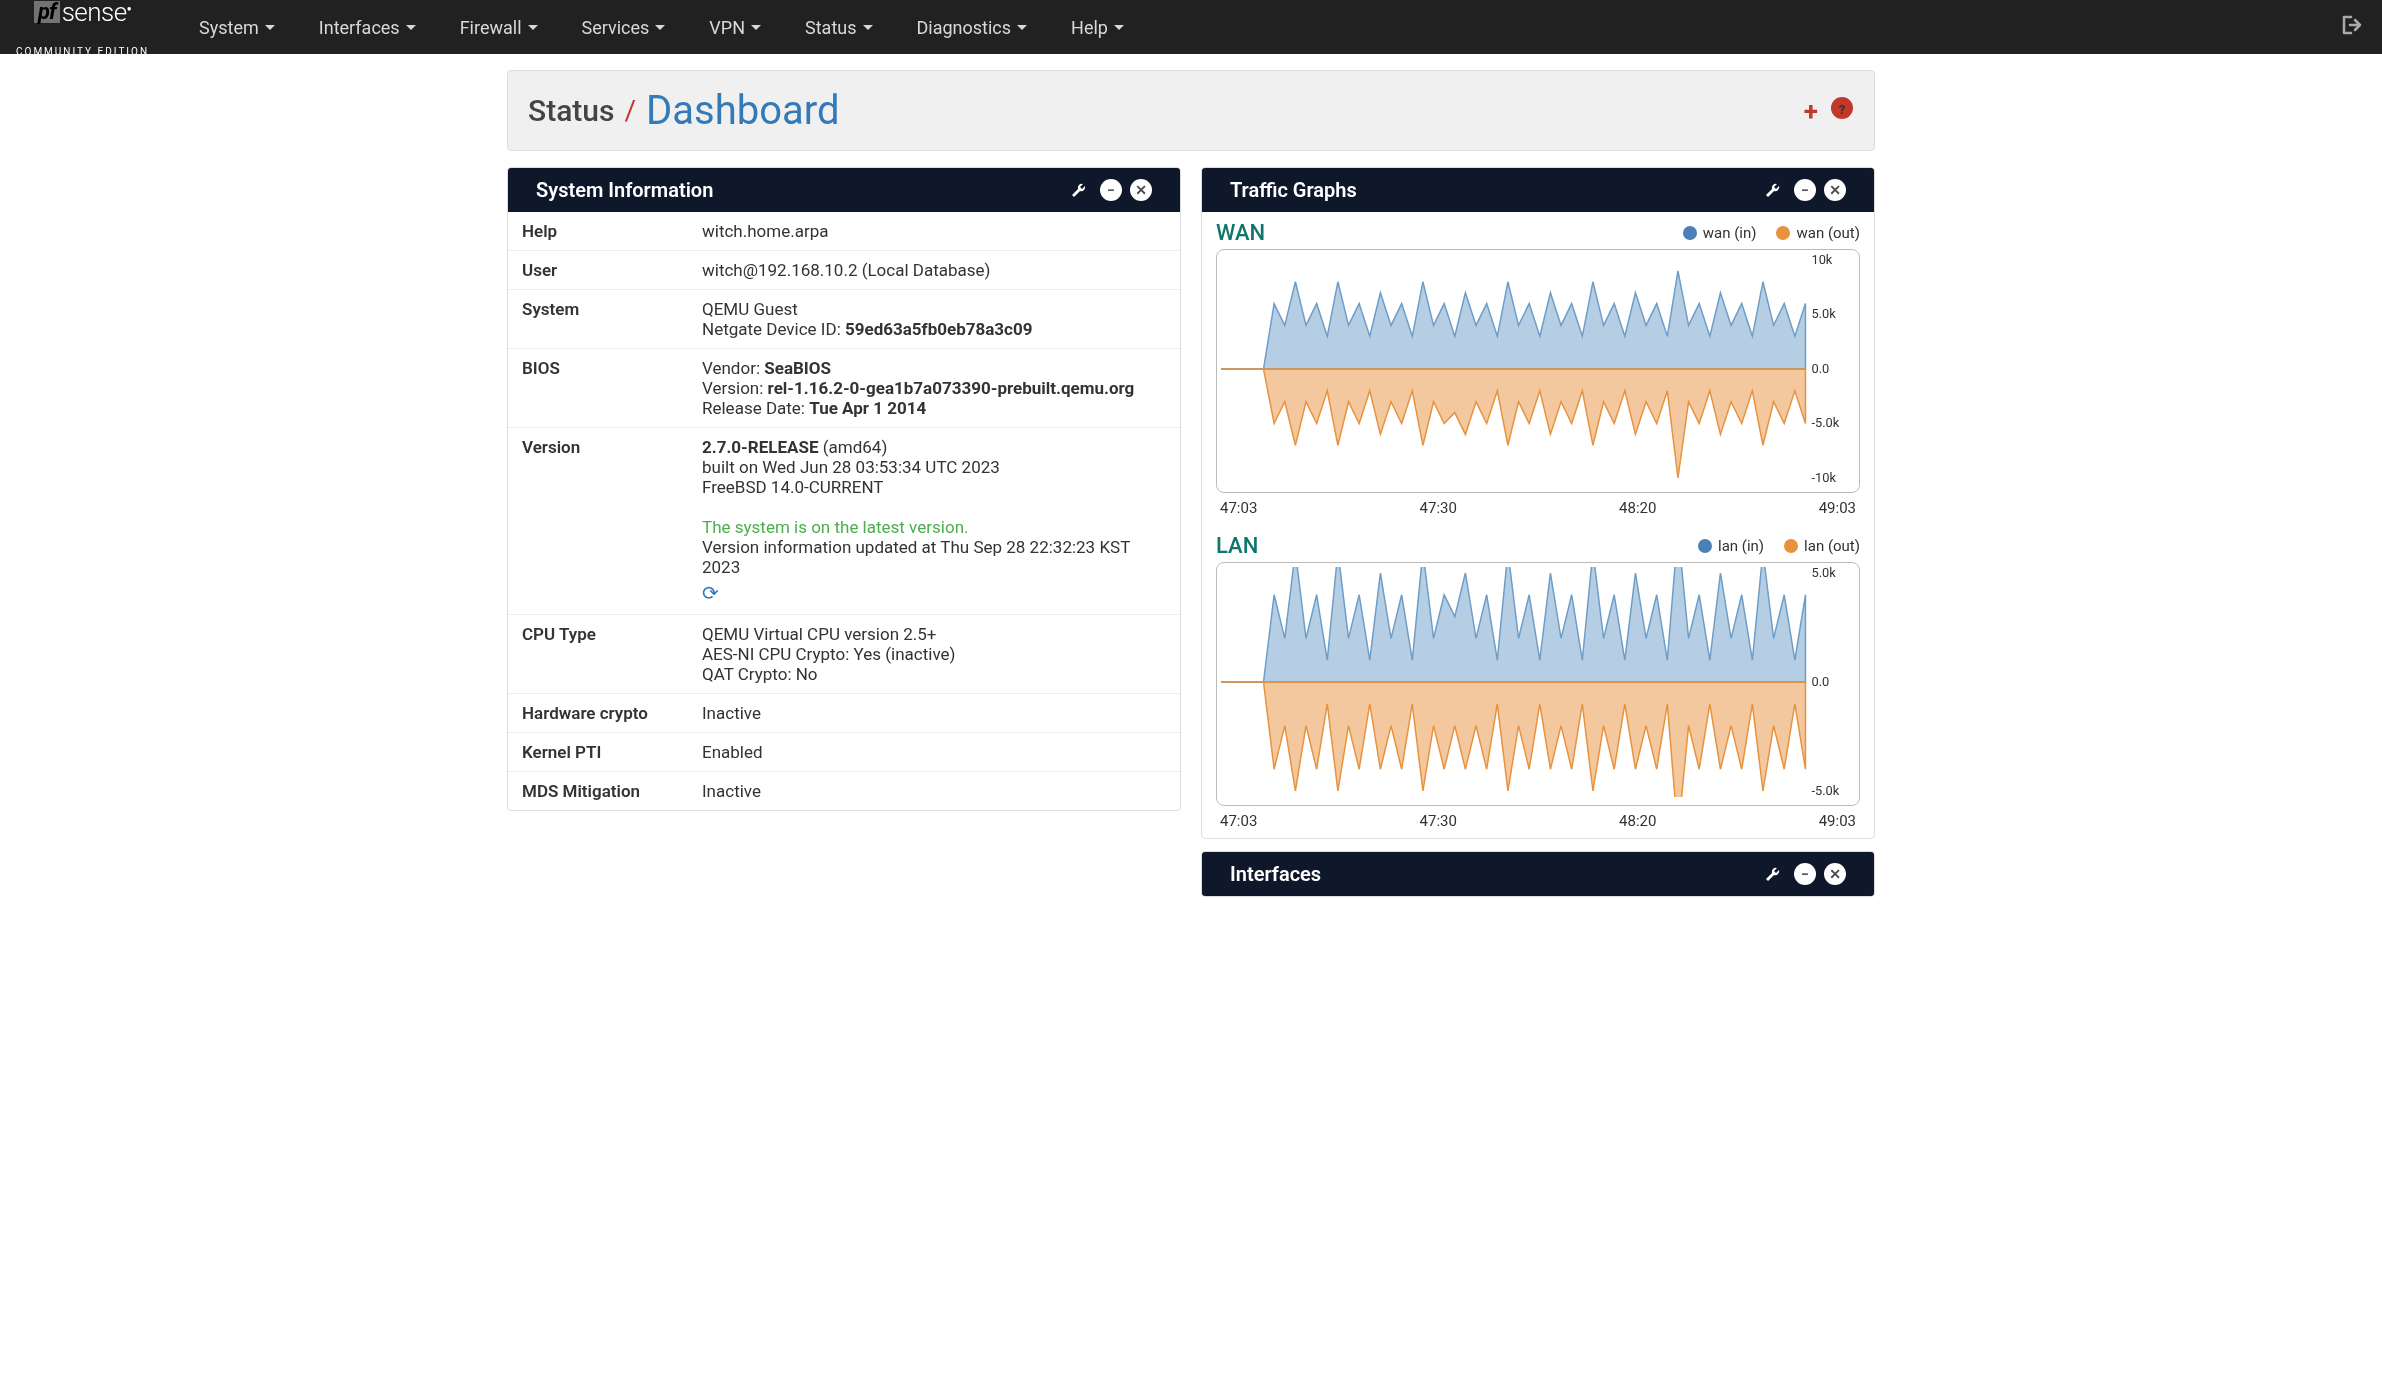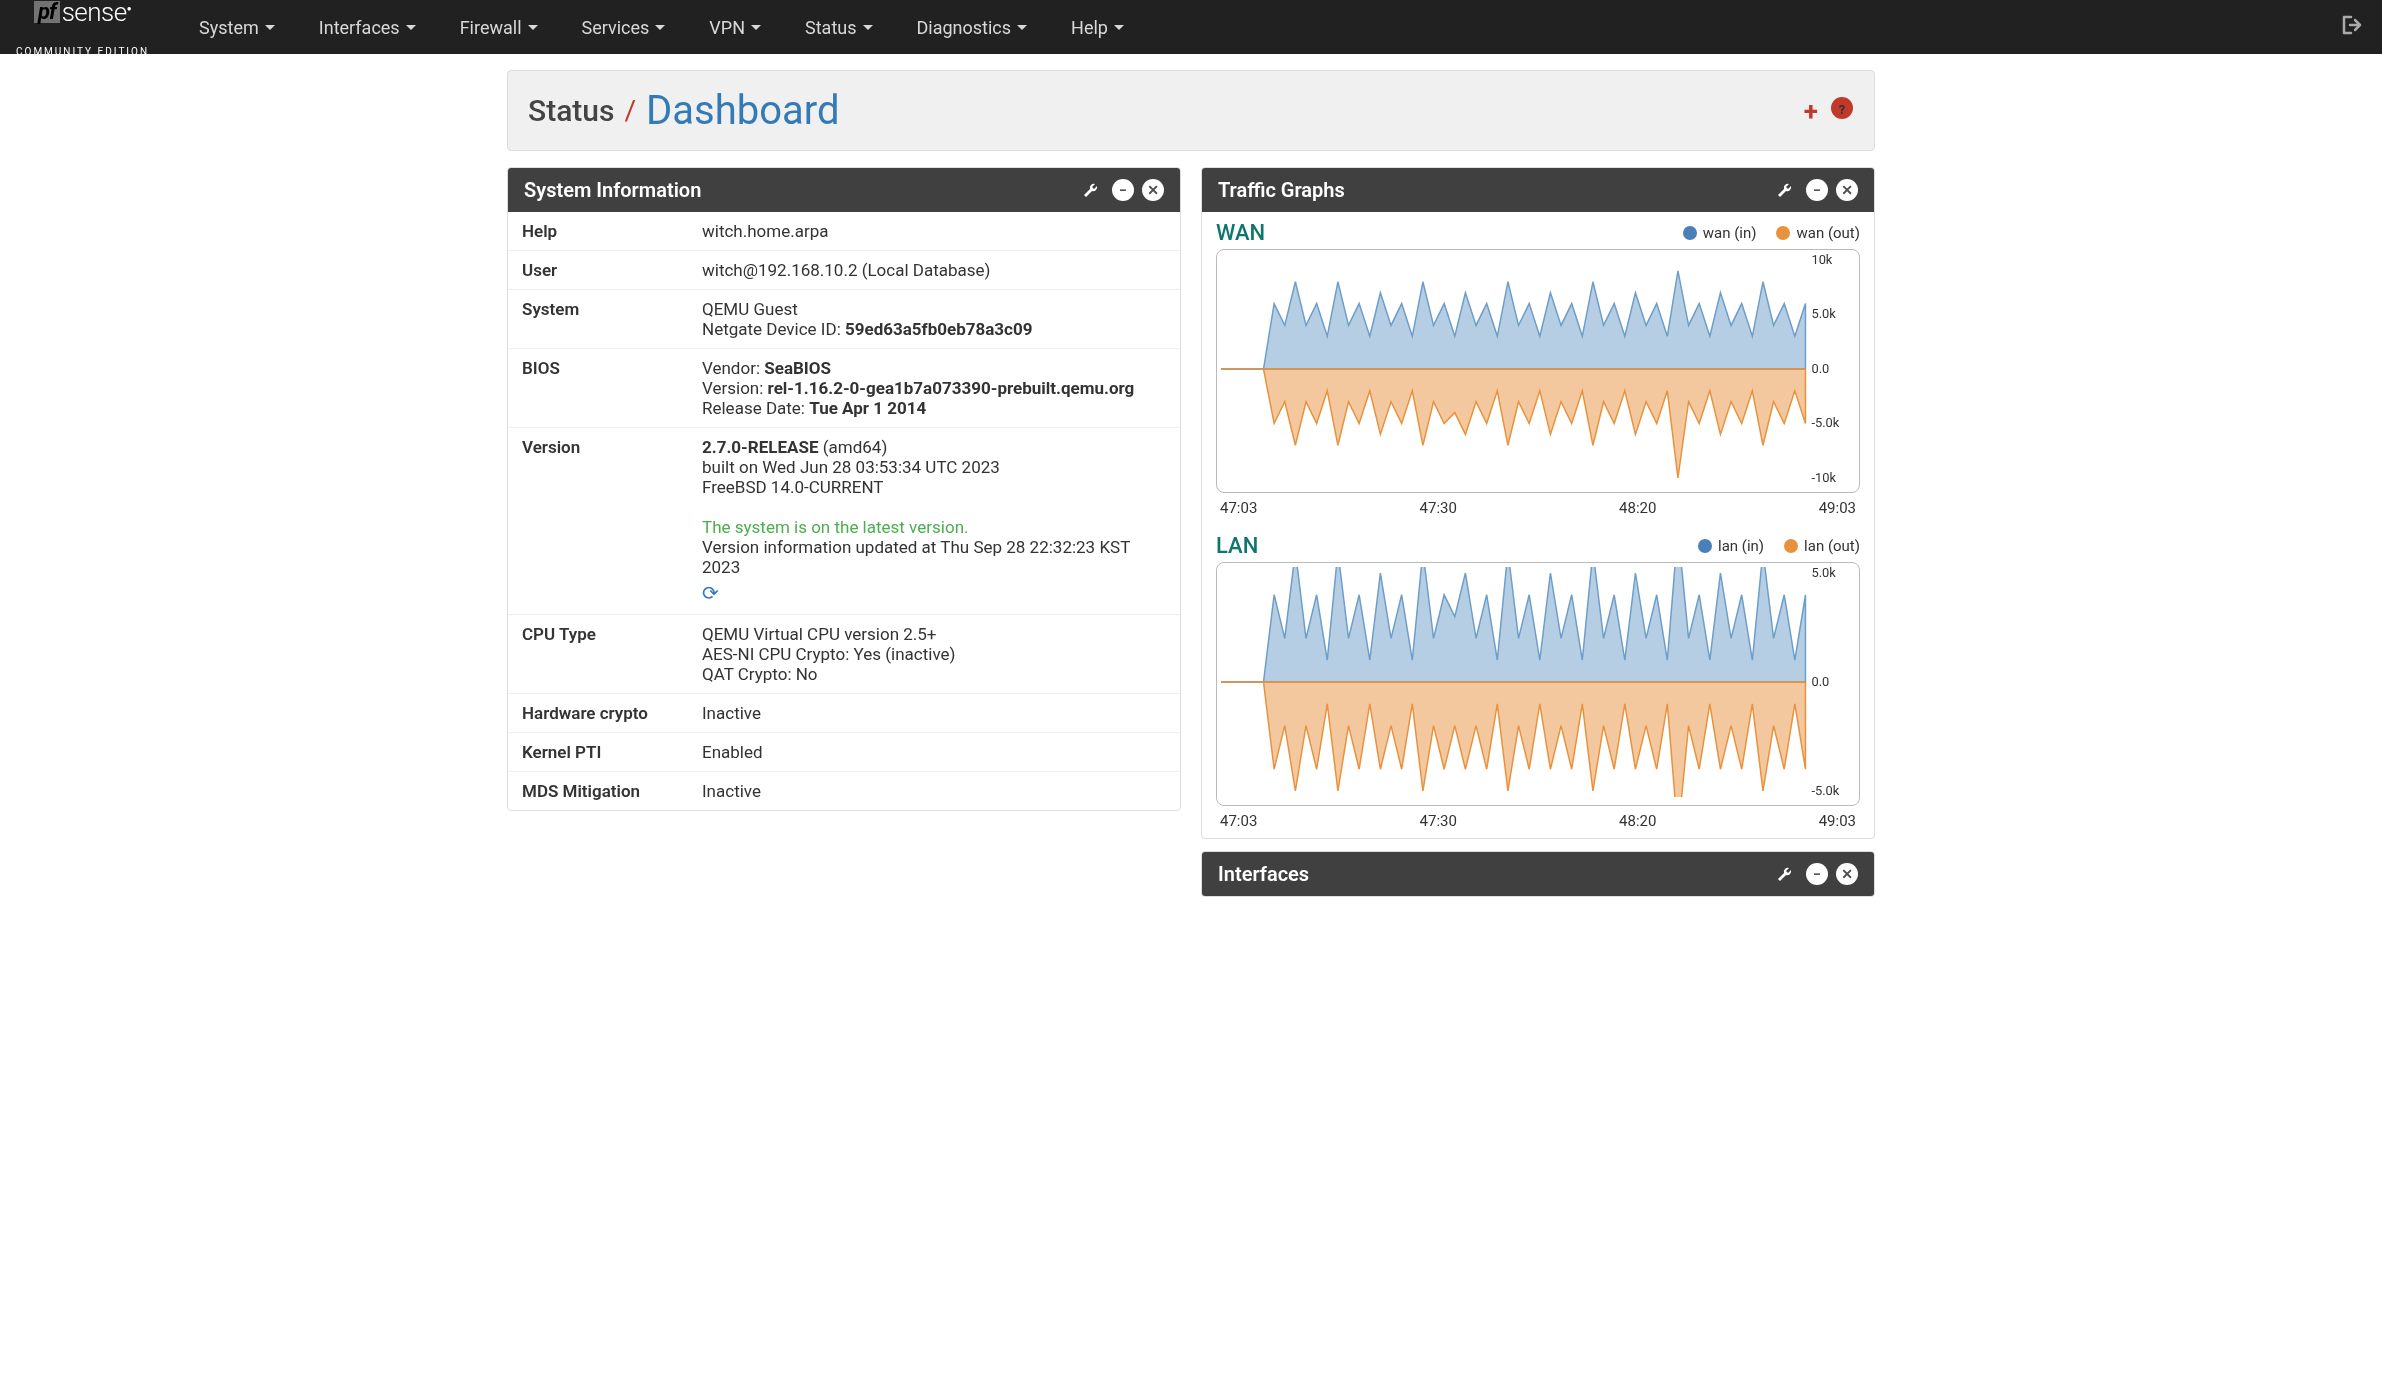--- a/index.html
+++ b/index.html
@@ -18,21 +18,21 @@
 .container{max-width:1400px;margin:0 auto;padding:16px}
 .header{background:#f0f0f0;border:1px solid #ddd;border-radius:4px;padding:16px 20px;margin-bottom:16px;display:flex;align-items:center}
 .header-title{font-size:30px;font-weight:500;color:#444}
 .header-sep{color:#c0392b;margin:0 10px;font-size:28px}
 .header-link{color:#337ab7;font-size:40px;font-weight:400}
 .header-actions{margin-left:auto;display:flex;gap:12px}
 .header-icon{color:#c0392b;font-size:26px;font-weight:bold;cursor:pointer}
 .row{display:flex;gap:20px}
 .col{flex:1;min-width:0}
 .widget{border:1px solid #ddd;border-radius:4px;margin-bottom:12px;overflow:hidden}
-.whead{background:#404040;color:#fff;padding:10px 16px;display:flex;align-items:center}
+.whead{background:#0f172a;color:#fff;padding:10px 28px;display:flex;align-items:center}
 .wtitle{font-size:20px;font-weight:600}
 .wactions{margin-left:auto;display:flex;gap:8px}
 .wicon{width:22px;height:22px;display:flex;align-items:center;justify-content:center;cursor:pointer;color:#fff}
 .circ{width:22px;height:22px;border-radius:50%;background:#fff;color:#4d4d4d;display:flex;align-items:center;justify-content:center;font-weight:bold;font-size:14px}
 .tbl{width:100%;border-collapse:collapse}
 .tbl td{padding:9px 14px;border-top:1px solid #eee;font-size:17px;vertical-align:top}
 .tbl tr:first-child td{border-top:none}
 .tbl td:first-child{width:180px;font-weight:600;color:#333}
 .tbl td:last-child{color:#333}
 .green{color:#4cae4c}

